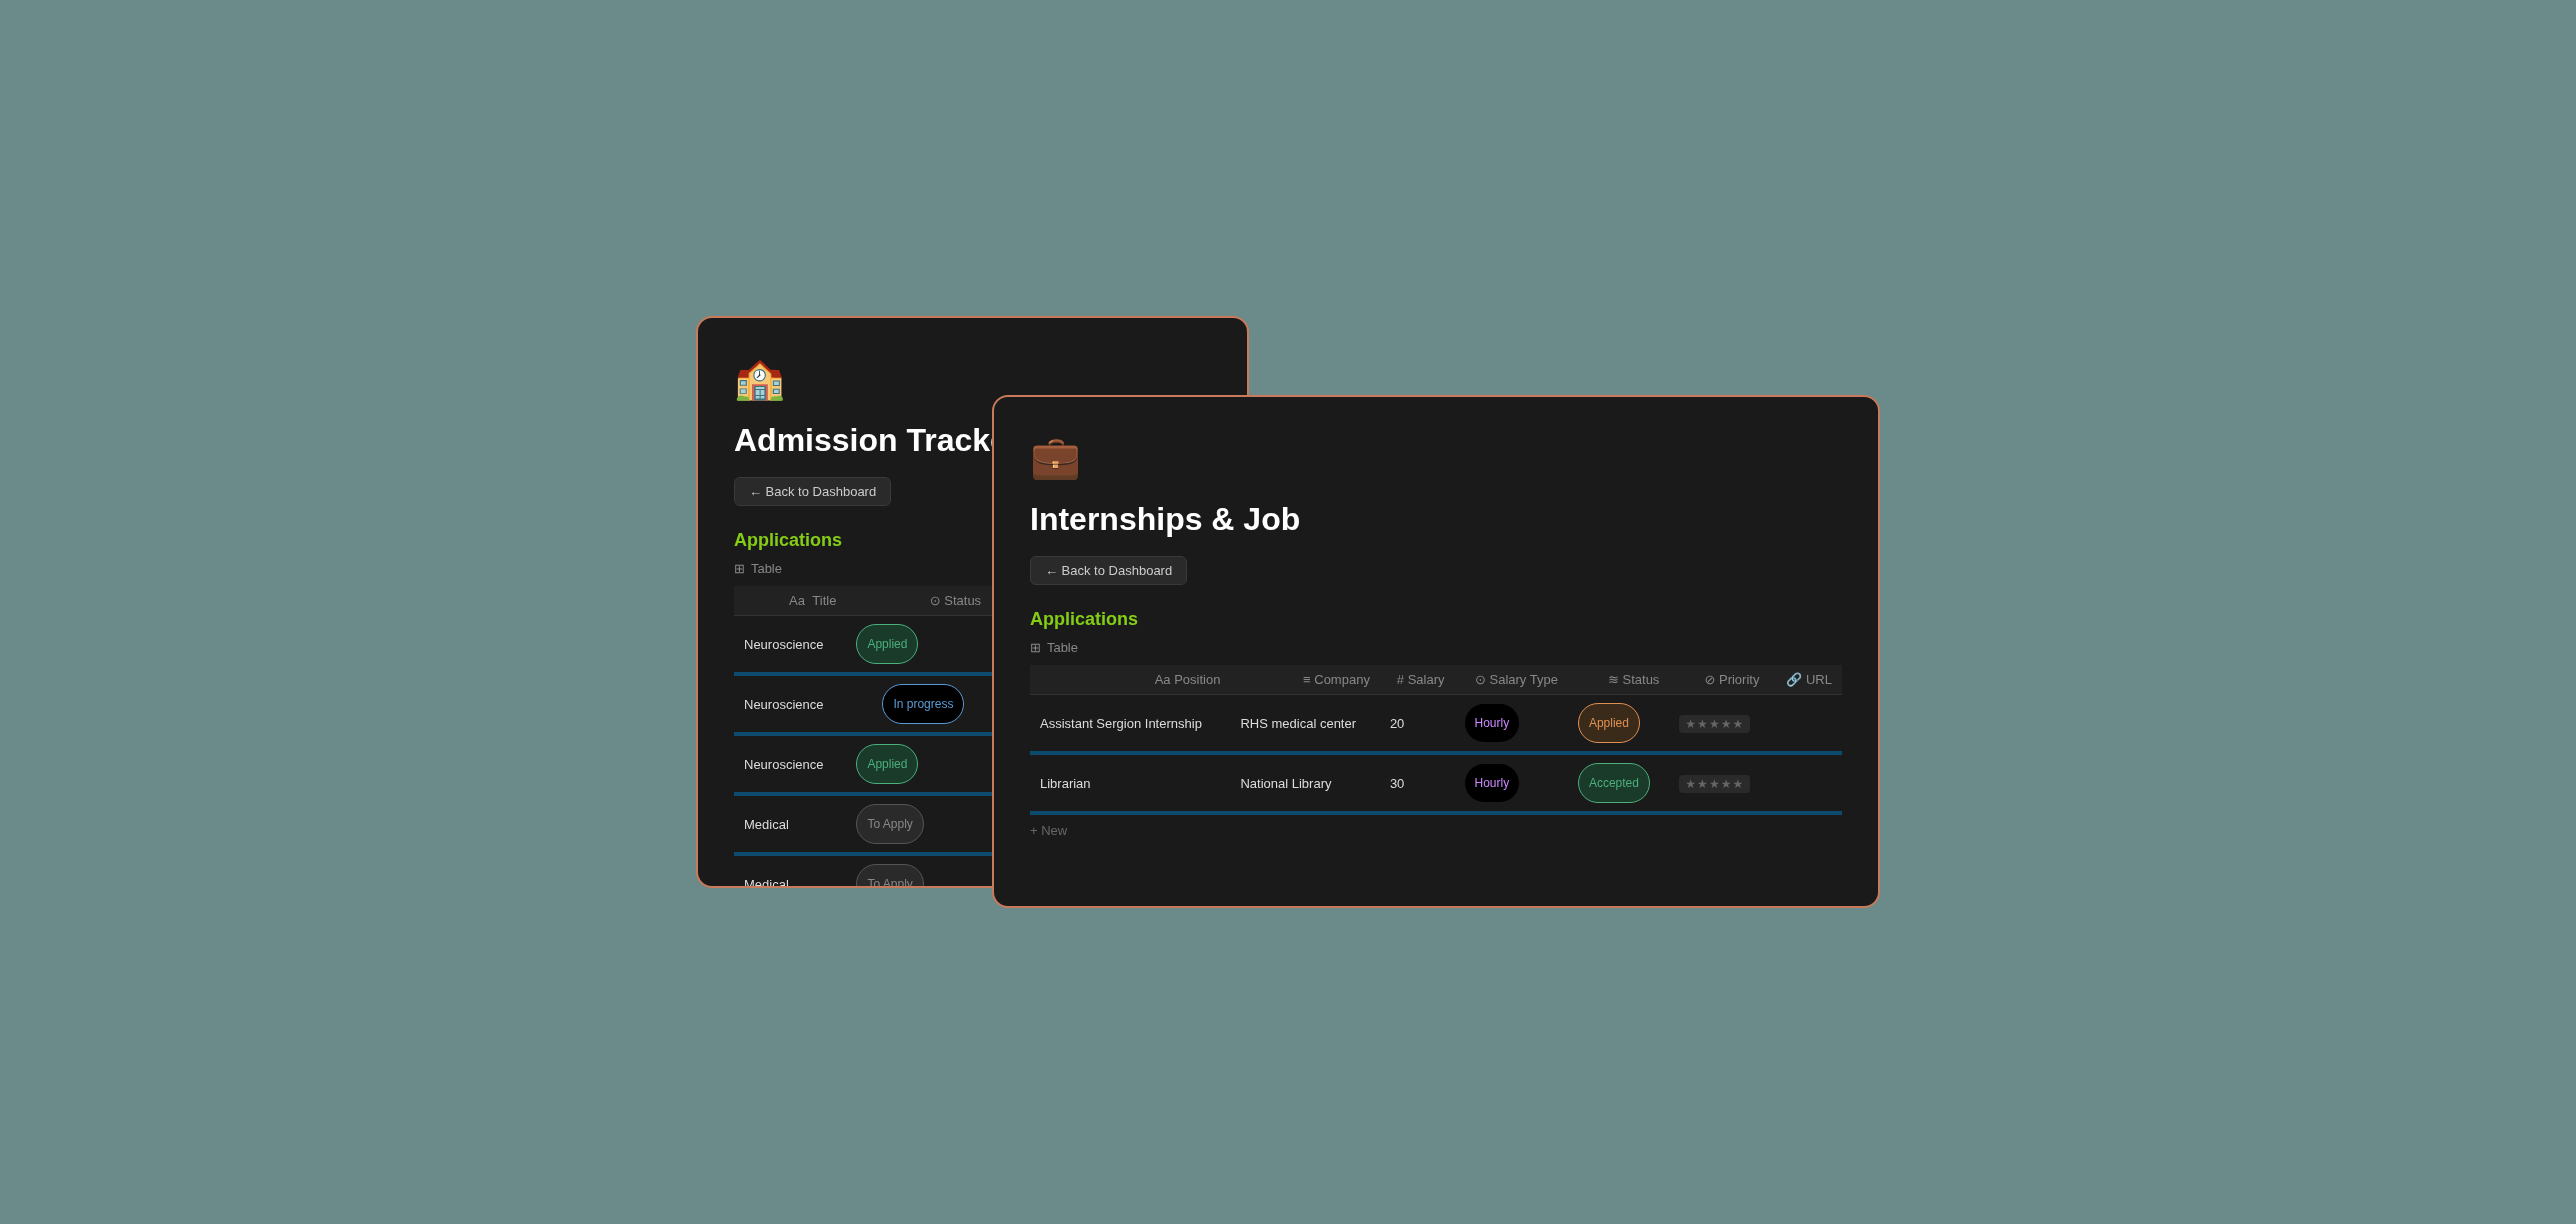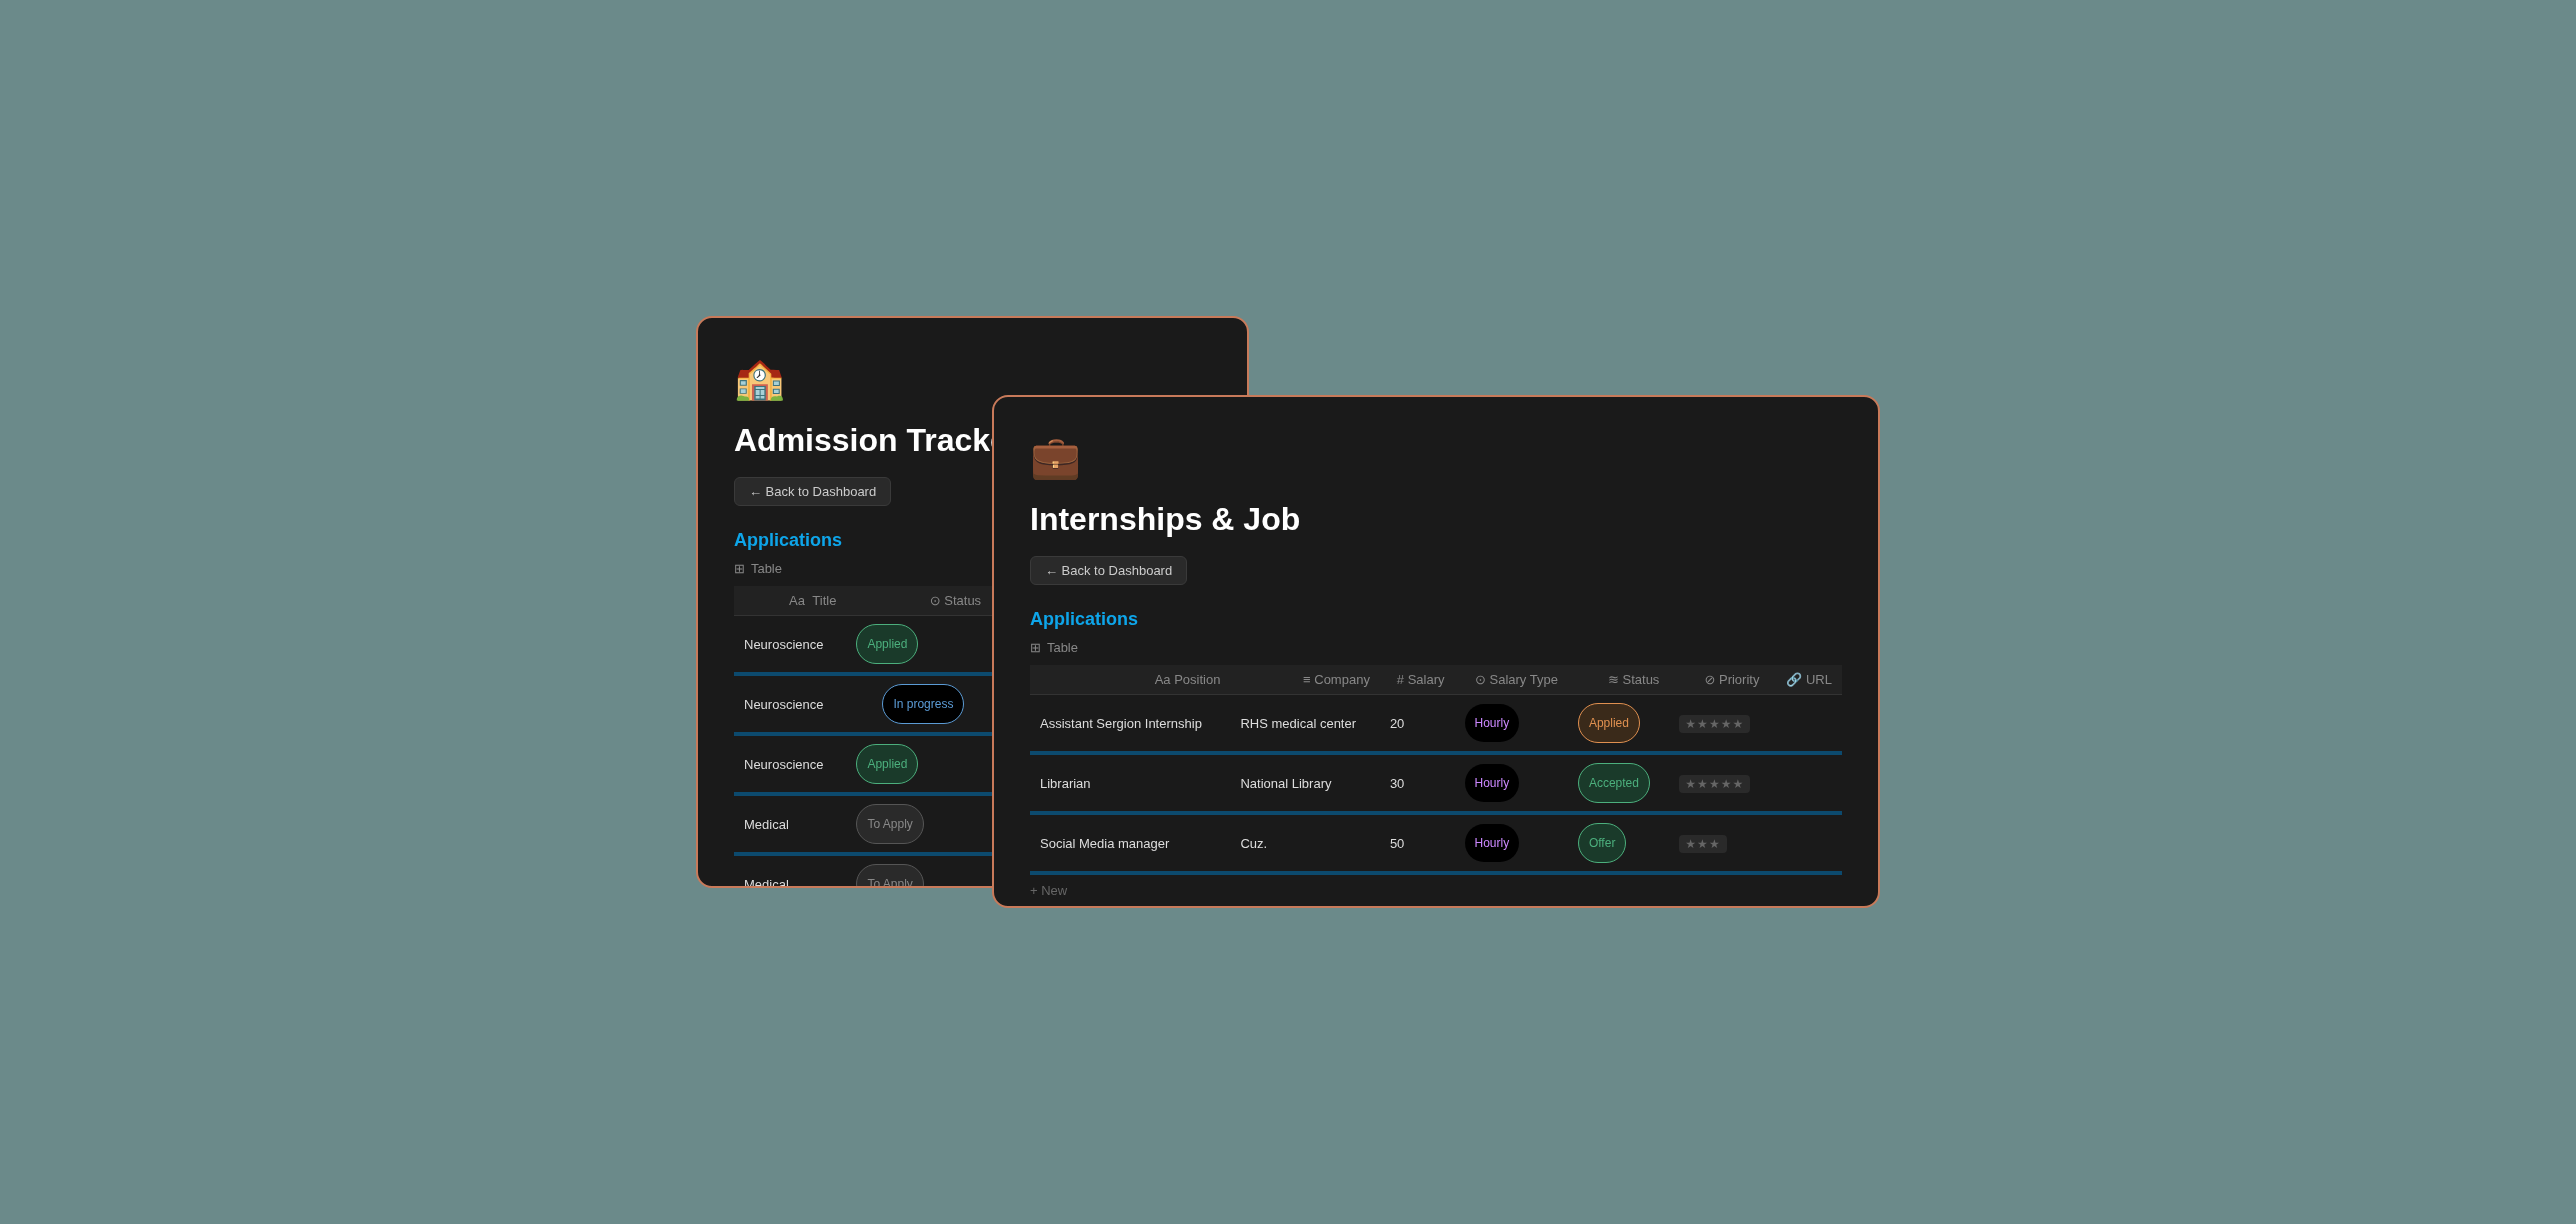--- a/index.html
+++ b/index.html
@@ -71,21 +71,21 @@
       color: #cccccc;
       font-size: 13px;
       padding: 6px 14px;
       cursor: pointer;
       margin-bottom: 24px;
     }
 
     .section-title {
       font-size: 18px;
       font-weight: 700;
-      color: #0ea5e9;
+      color: #84cc16;
       margin-bottom: 10px;
     }
 
     .table-label {
       display: flex;
       align-items: center;
       gap: 6px;
       color: #888;
       font-size: 13px;
       margin-bottom: 10px;
@@ -249,28 +249,19 @@
     </tr>
           <tr>
       <td>Librarian</td>
       <td>National Library</td>
       <td>30</td>
       <td><span class="badge badge-hourly">Hourly</span></td>
       <td><span class="badge badge-accepted">Accepted</span></td>
       <td><span class="stars stars-dark">★★★★★</span></td>
       <td></td>
     </tr>
-          <tr>
-      <td>Social Media manager</td>
-      <td>Cuz.</td>
-      <td>50</td>
-      <td><span class="badge badge-hourly">Hourly</span></td>
-      <td><span class="badge badge-offer">Offer</span></td>
-      <td><span class="stars stars-dark">★★★</span></td>
-      <td></td>
-    </tr>
         </tbody>
     </table>
     <div class="new-row">+ New</div>
   </div>
 
 </div>
 
 
 </body></html>

